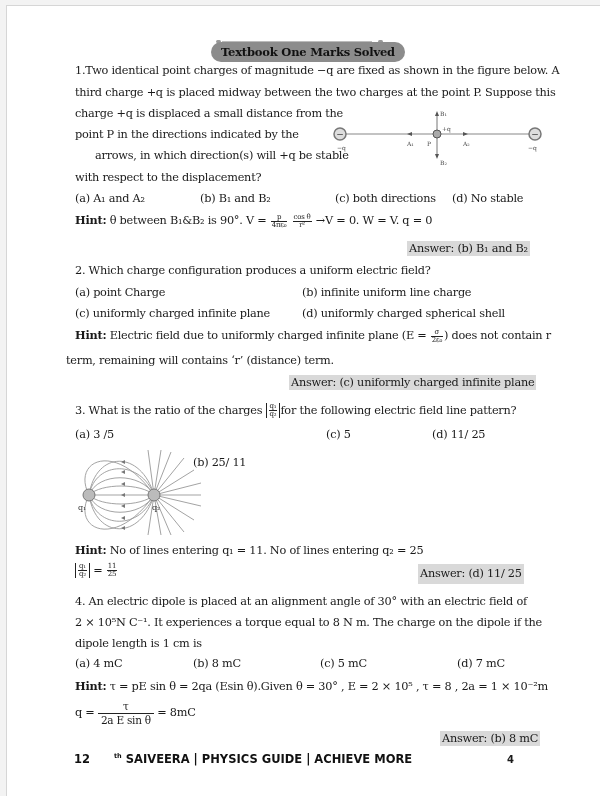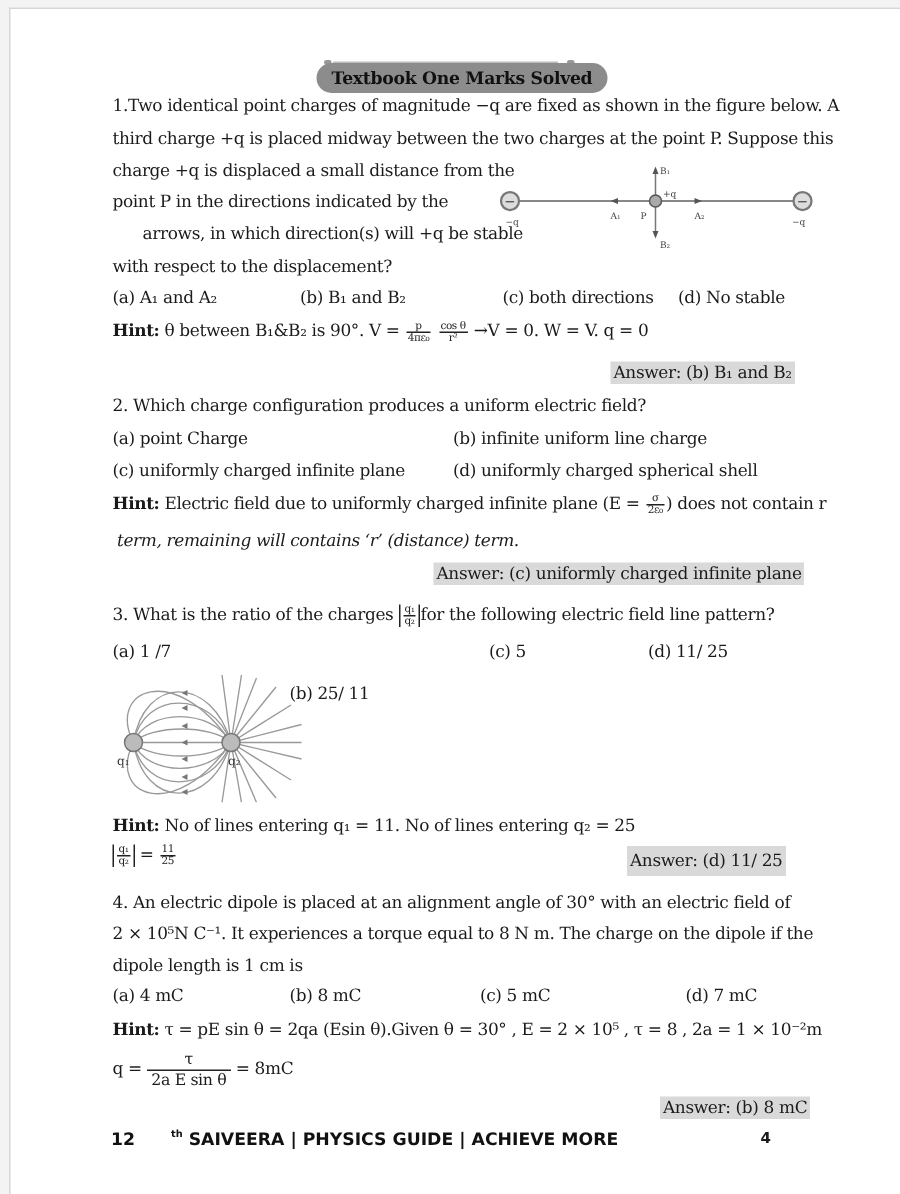--- a/index.html
+++ b/index.html
@@ -94,27 +94,27 @@
 <div class="answer" style="left:407px;top:241px;">Answer: (b) B₁ and B₂</div>
 
 <div class="abs" style="left:75px;top:264px;">2. Which charge configuration produces a uniform electric field?</div>
 <div class="abs" style="left:75px;top:286px;">(a) point Charge</div>
 <div class="abs" style="left:302px;top:286px;">(b) infinite uniform line charge</div>
 <div class="abs" style="left:75px;top:307px;">(c) uniformly charged infinite plane</div>
 <div class="abs" style="left:302px;top:307px;">(d) uniformly charged spherical shell</div>
 <div class="abs" style="left:75px;top:328px;">
   <b class="h">Hint:</b><span> Electric field due to uniformly charged infinite plane (E = </span><span class="frac"><span class="n">σ</span><span class="d">2ε₀</span></span><span>) does not contain r</span>
 </div>
-<div class="abs" style="left:78px;top:354px;font-style:italic;">term, remaining will contains ‘r’ (distance) term.</div>
+<div class="abs" style="left:66px;top:354px;">term, remaining will contains ‘r’ (distance) term.</div>
 <div class="answer" style="left:289px;top:375px;">Answer: (c) uniformly charged infinite plane</div>
 
 <div class="abs" style="left:75px;top:403px;">
   <span>3. What is the ratio of the charges </span><span class="abs-bars"><span class="frac"><span class="n">q₁</span><span class="d">q₂</span></span></span><span>for the following electric field line pattern?</span>
 </div>
-<div class="abs" style="left:75px;top:428px;">(a) 1 /7</div>
+<div class="abs" style="left:75px;top:428px;">(a) 3 /5</div>
 <div class="abs" style="left:193px;top:428px;margin-top:28px;">(b) 25/ 11</div>
 <div class="abs" style="left:326px;top:428px;">(c) 5</div>
 <div class="abs" style="left:432px;top:428px;">(d) 11/ 25</div>
 
 <svg style="position:absolute;left:76px;top:450px;" width="130" height="85">
   <g fill="none" stroke="#999" stroke-width="0.9">
     <path d="M13,45 C20,0 65,0 78,45"></path>
     <path d="M13,45 C20,10 65,10 78,45"></path>
     <path d="M13,45 C22,22 65,22 78,45"></path>
     <path d="M13,45 C25,33 65,33 78,45"></path>

